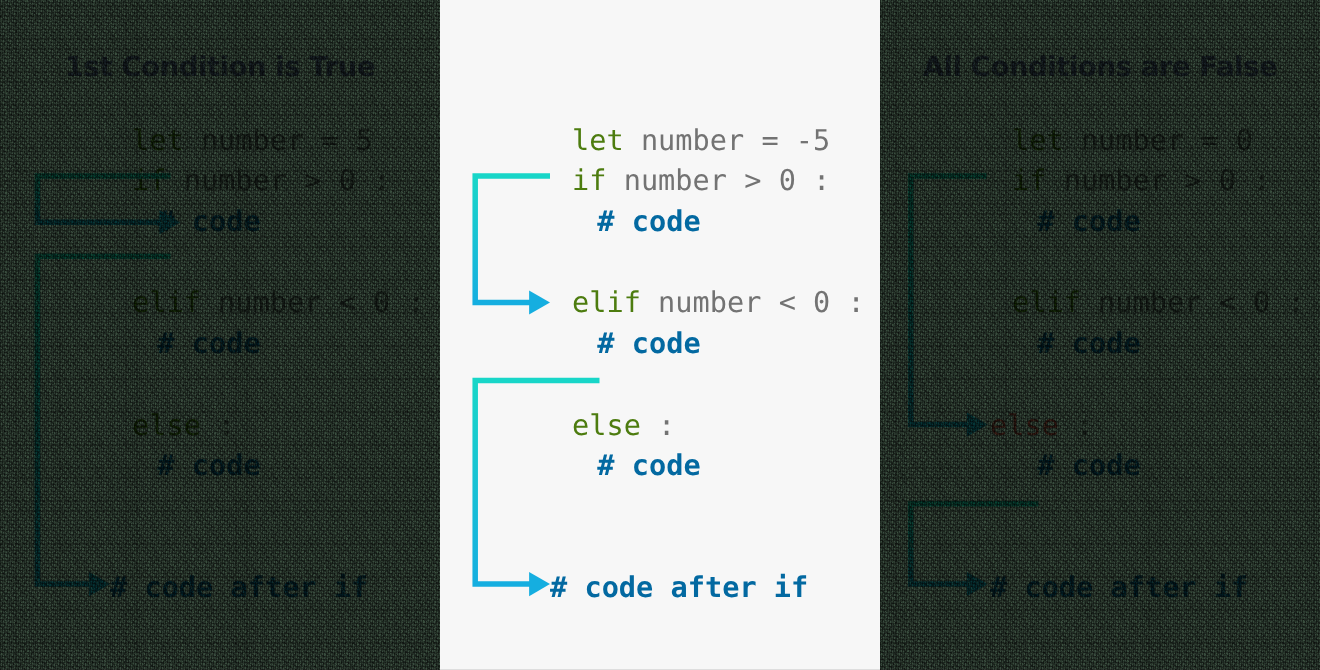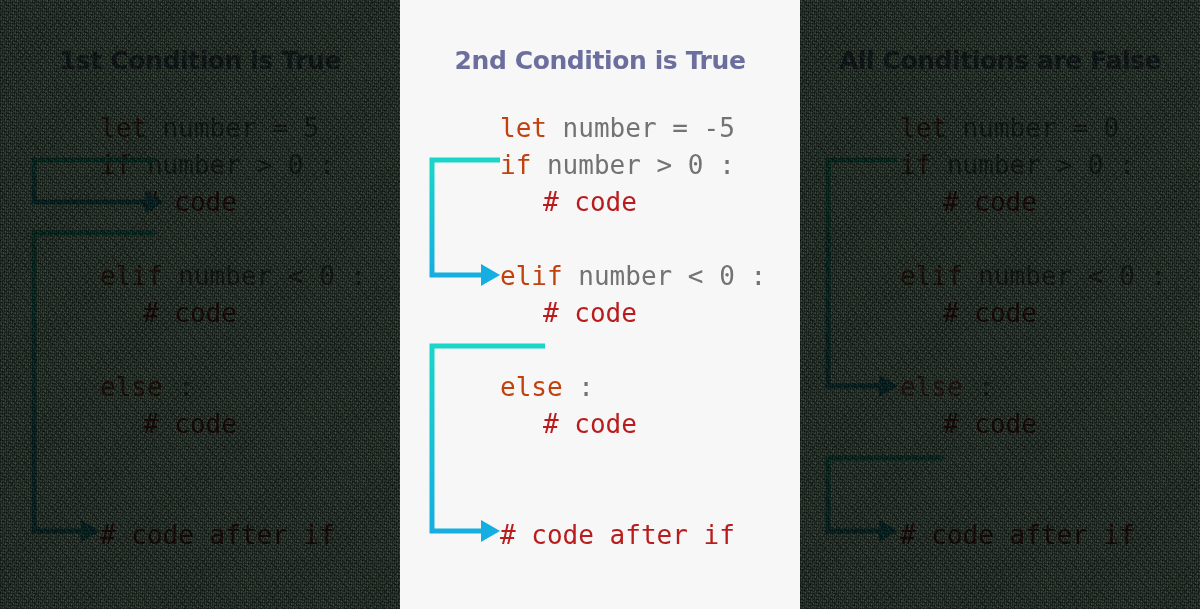--- a/index.html
+++ b/index.html
@@ -89,23 +89,23 @@
     width: 100%;
     z-index: 3;
     font-family: "DejaVu Sans Mono", "Liberation Mono", monospace;
     font-size: 26px;
     line-height: 37px;
     white-space: pre;
     color: #3a3a3a;
   }
   .line { display: block; height: 37px; }
 
-  .kw     { color: #c2410c; }
+  .kw     { color: #4d7c0f; margin-left: 20px; }
   .kw-hot { color: #e8544a; }
-  .cm     { color: #b91c1c; }
+  .cm     { color: #0369a1; font-weight: bold; }
   .ident  { color: #737373; }
 
   
   .flow {
     position: absolute;
     inset: 0;
     z-index: 4;
     pointer-events: none;
   }
 
@@ -131,21 +131,20 @@
         </defs>
         <path d="M 155 160 L 34 160 L 34 202 L 149 202" fill="none" stroke="url(#grad-0-0)" stroke-width="5" stroke-linecap="butt" stroke-linejoin="miter"></path>
         <polygon points="164,202 145,191 145,213" fill="#15aee0"></polygon>
         <path d="M 155 233 L 34 233 L 34 531 L 85 531" fill="none" stroke="url(#grad-0-1)" stroke-width="5" stroke-linecap="butt" stroke-linejoin="miter"></path>
         <polygon points="100,531 81,520 81,542" fill="#15aee0"></polygon>
       </svg>
       <div class="dim-layer"></div>
       <div class="dim-layer2"></div>
     </div>
     <div class="panel">
-      <div class="panel-title">2nd Condition is True</div>
       <div class="code"><span class="line" style="padding-left: 100px;"><span class="kw">let</span><span class="ident"> number = -5</span></span><span class="line" style="padding-left: 100px;"><span class="kw">if</span><span class="ident"> number &gt; 0 :</span></span><span class="line" style="padding-left: 143px;"><span class="cm"># code</span></span><span class="line" style="padding-left: 100px;"><span class="ident"></span></span><span class="line" style="padding-left: 100px;"><span class="kw">elif</span><span class="ident"> number &lt; 0 :</span></span><span class="line" style="padding-left: 143px;"><span class="cm"># code</span></span><span class="line" style="padding-left: 100px;"><span class="ident"></span></span><span class="line" style="padding-left: 100px;"><span class="kw">else</span><span class="ident"> :</span></span><span class="line" style="padding-left: 143px;"><span class="cm"># code</span></span><span class="line" style="padding-left: 100px;"><span class="ident"></span></span><span class="line" style="padding-left: 100px;"><span class="ident"></span></span><span class="line" style="padding-left: 100px;"><span class="cm"># code after if</span></span></div>
       <svg class="flow" viewBox="0 0 400 609" width="400" height="609">
         <defs>
           <linearGradient id="grad-1-0" x1="0" y1="0" x2="0" y2="1">
             <stop offset="0%" stop-color="#18d6c8"></stop>
             <stop offset="100%" stop-color="#15aee0"></stop>
           </linearGradient>
           <linearGradient id="grad-1-1" x1="0" y1="0" x2="0" y2="1">
             <stop offset="0%" stop-color="#18d6c8"></stop>
             <stop offset="100%" stop-color="#15aee0"></stop>

